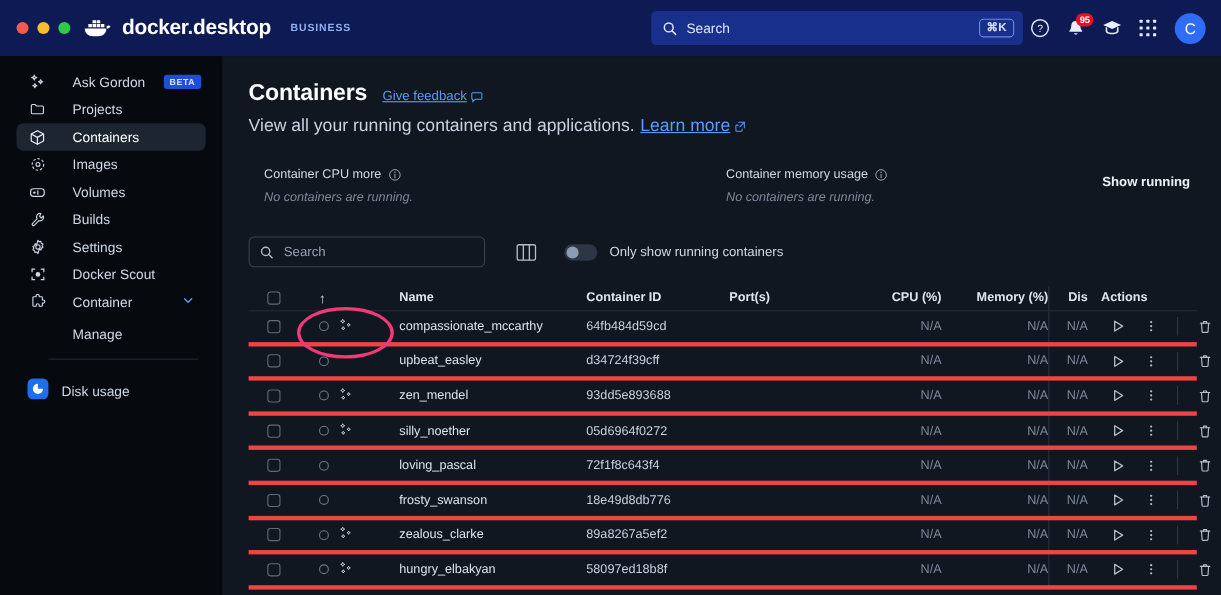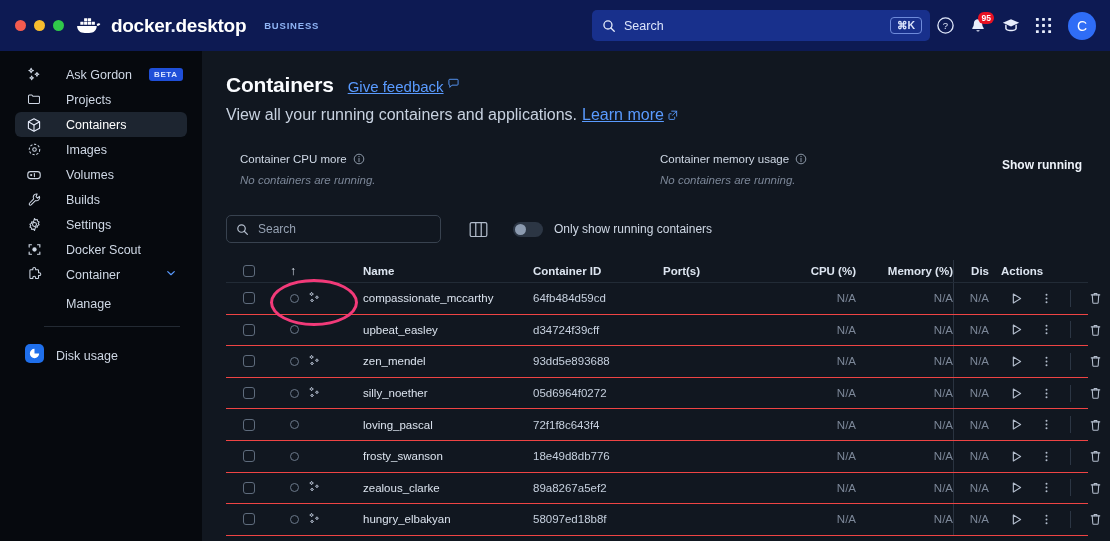--- a/index.html
+++ b/index.html
@@ -138,22 +138,22 @@
   .main {
     position: absolute; left: 202px; top: 51px;
     width: 908px; height: 490px;
     background: #111720;
     padding: 22px 22px 0 24px;
     overflow: hidden;
   }
   .page-head { display: flex; align-items: baseline; gap: 14px; }
   .page-title { font-size: 21px; font-weight: 700; color: #fafcff; letter-spacing: -0.2px; }
   .feedback-link {
-    font-size: 15px; color: #5a9bff; text-decoration: underline;
-    display: inline-flex; align-items: flex-start; gap: 4px; cursor: pointer;
+    font-size: 12px; color: #5a9bff; text-decoration: underline;
+    display: inline-flex; align-items: flex-end; gap: 4px; cursor: pointer;
   }
   .subhead {
     margin-top: 9px;
     font-size: 16px; color: #c8d2e0;
     display: flex; align-items: center; gap: 5px;
   }
   .learn-link {
     color: #5a9bff; text-decoration: underline;
     display: inline-flex; align-items: center; gap: 4px; cursor:pointer;
   }
@@ -220,21 +220,21 @@
     display: flex; align-items: center;
     height: 23px;
     font-size: 11.5px; font-weight: 700; color: #dde5f0;
     border-bottom: 1px solid #222b36;
     position: relative;
   }
   .trow {
     display: flex; align-items: center;
     height: 31.6px;
     font-size: 11.5px; color: #c6d0de;
-    border-bottom: 1px solid #ef4444;
+    border-bottom: 4px solid #ef4444;
     position: relative;
   }
   .c-check { width: 45px; display: flex; justify-content: center; flex:none; }
   .c-status { width: 92px; display: flex; align-items: center; gap: 9px; padding-left: 19px; flex:none; }
   .c-name { width: 170px; flex: none; color: #dbe3ee; }
   .c-cid { width: 130px; flex: none; color: #c6d0de; }
   .c-ports { width: 110px; flex: none; }
   .c-cpu { width: 95px; flex: none; text-align: right; padding-right: 12px; color: #7c8798; }
   .c-mem { width: 85px; flex: none; text-align: right; color: #7c8798; }
   .c-disk { width: 36px; flex: none; text-align: right; color: #7c8798; overflow:hidden; white-space:nowrap; }

